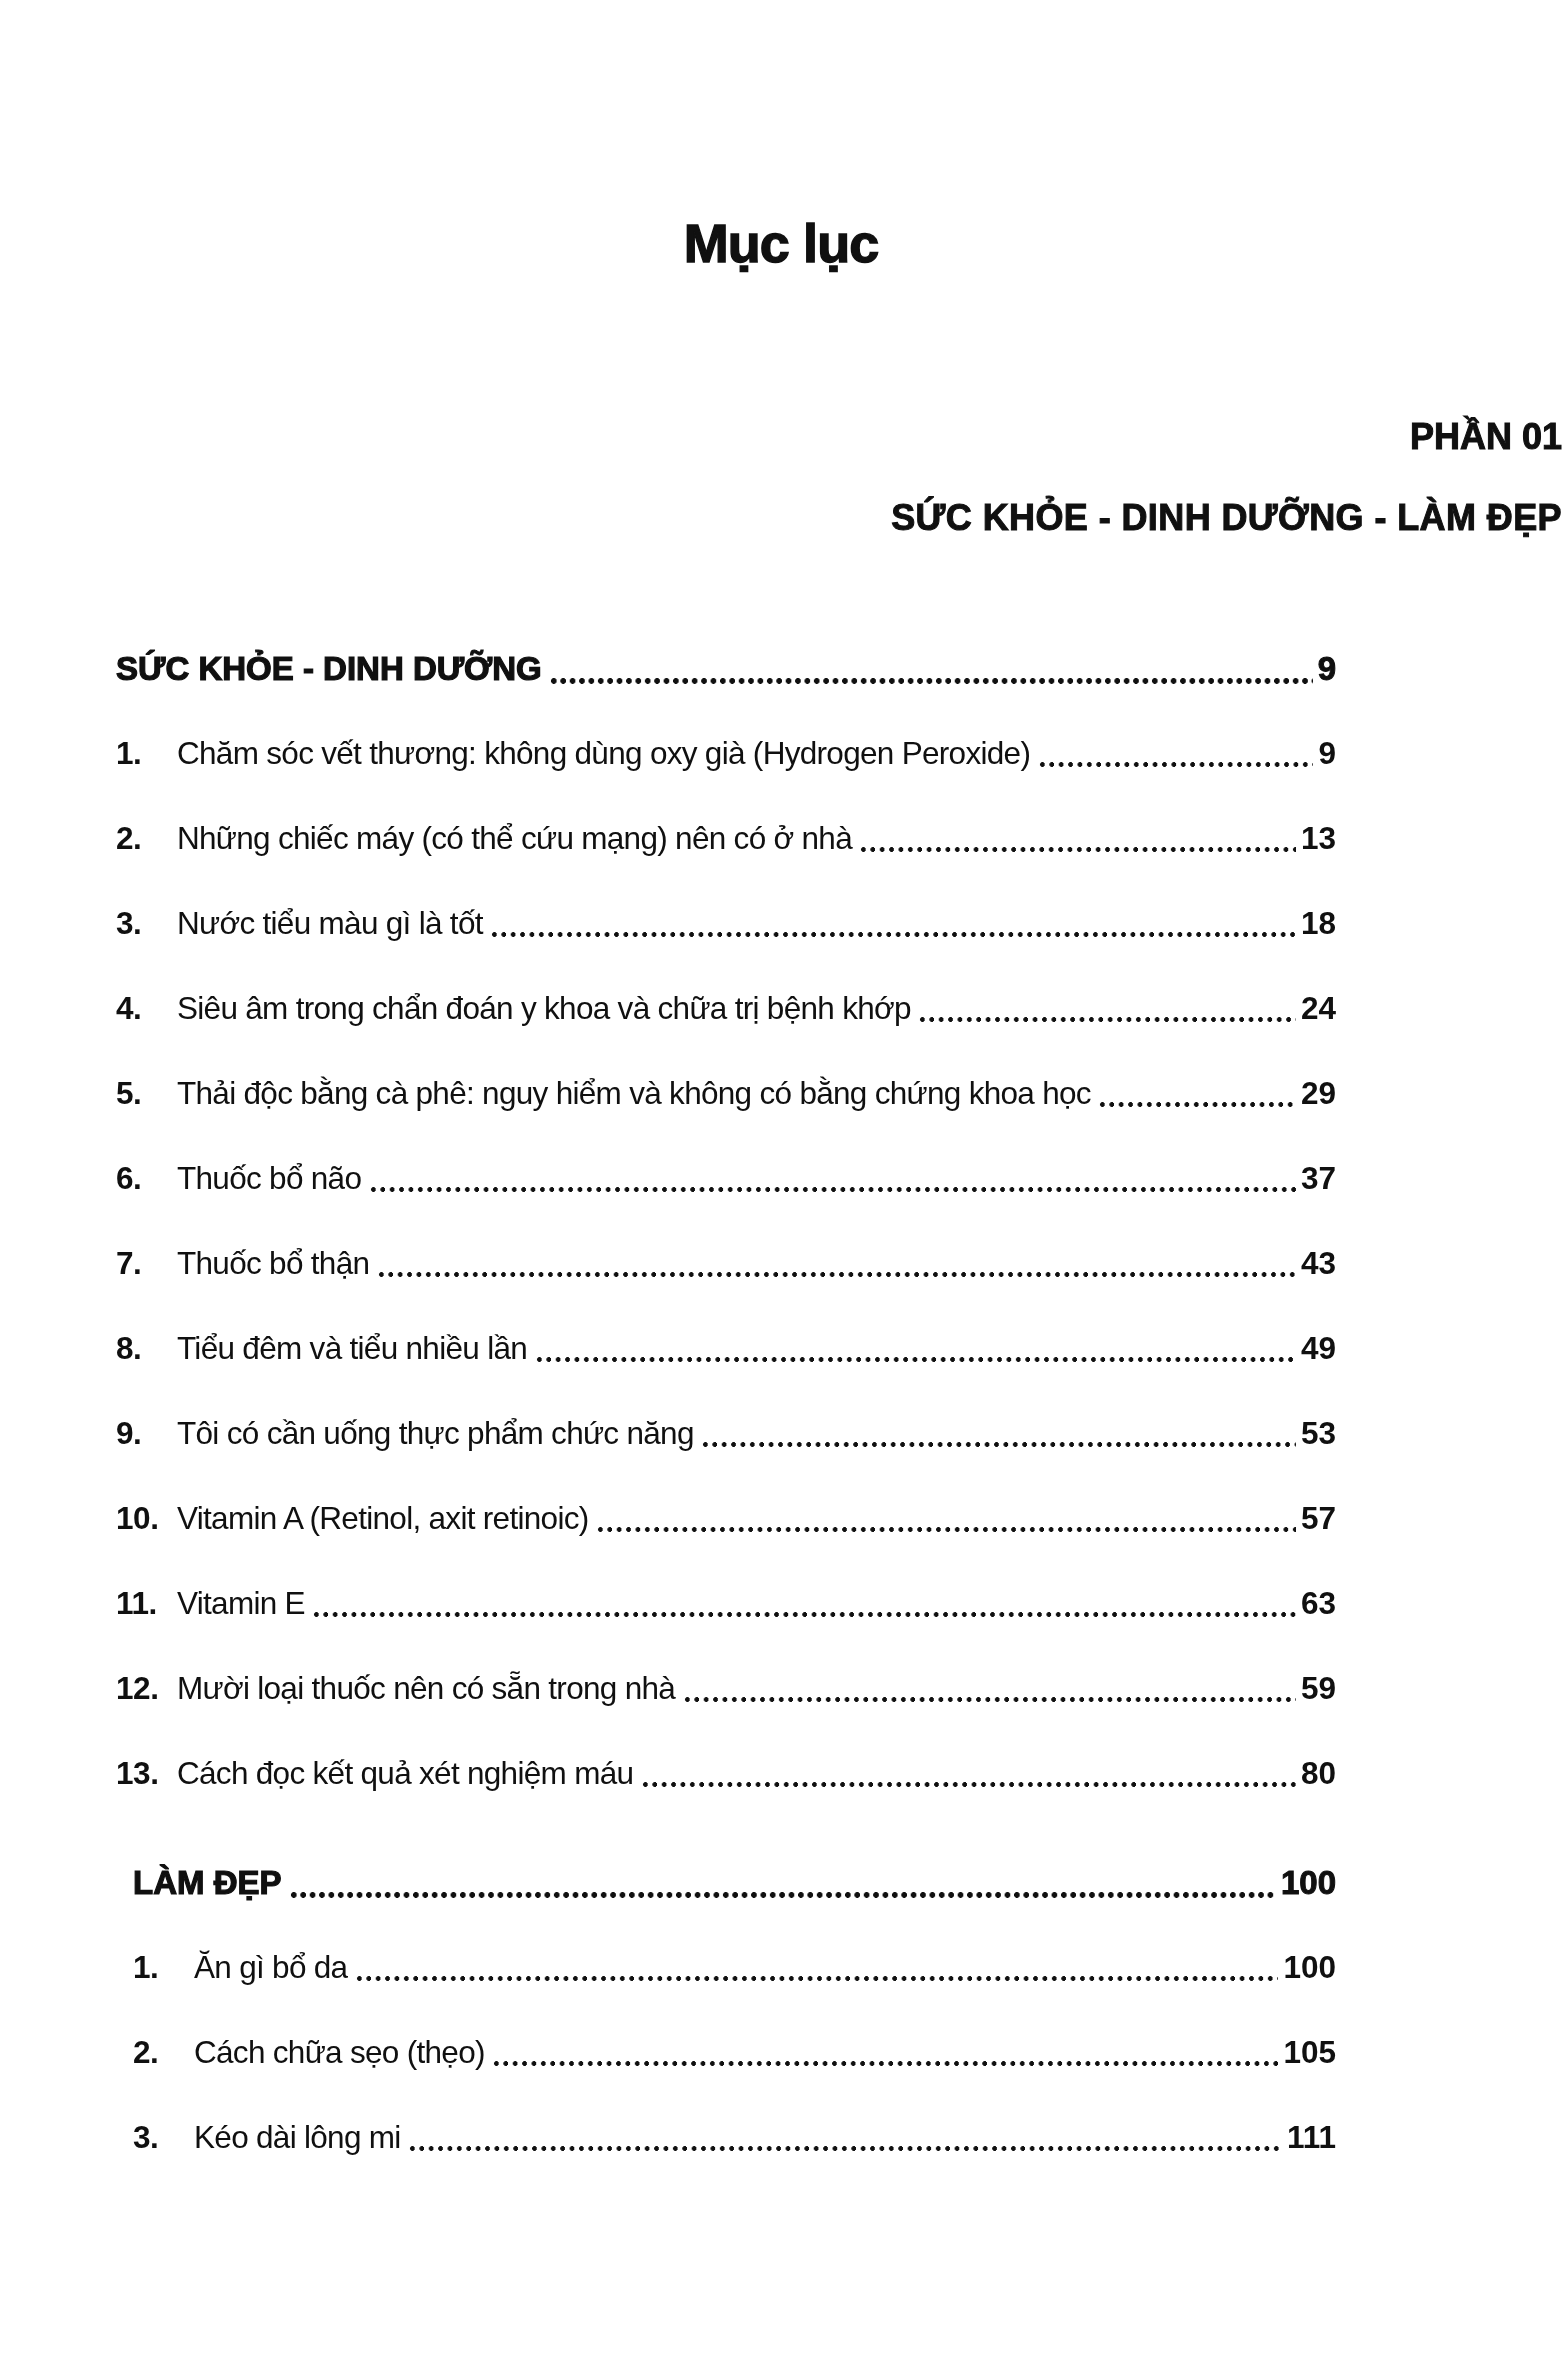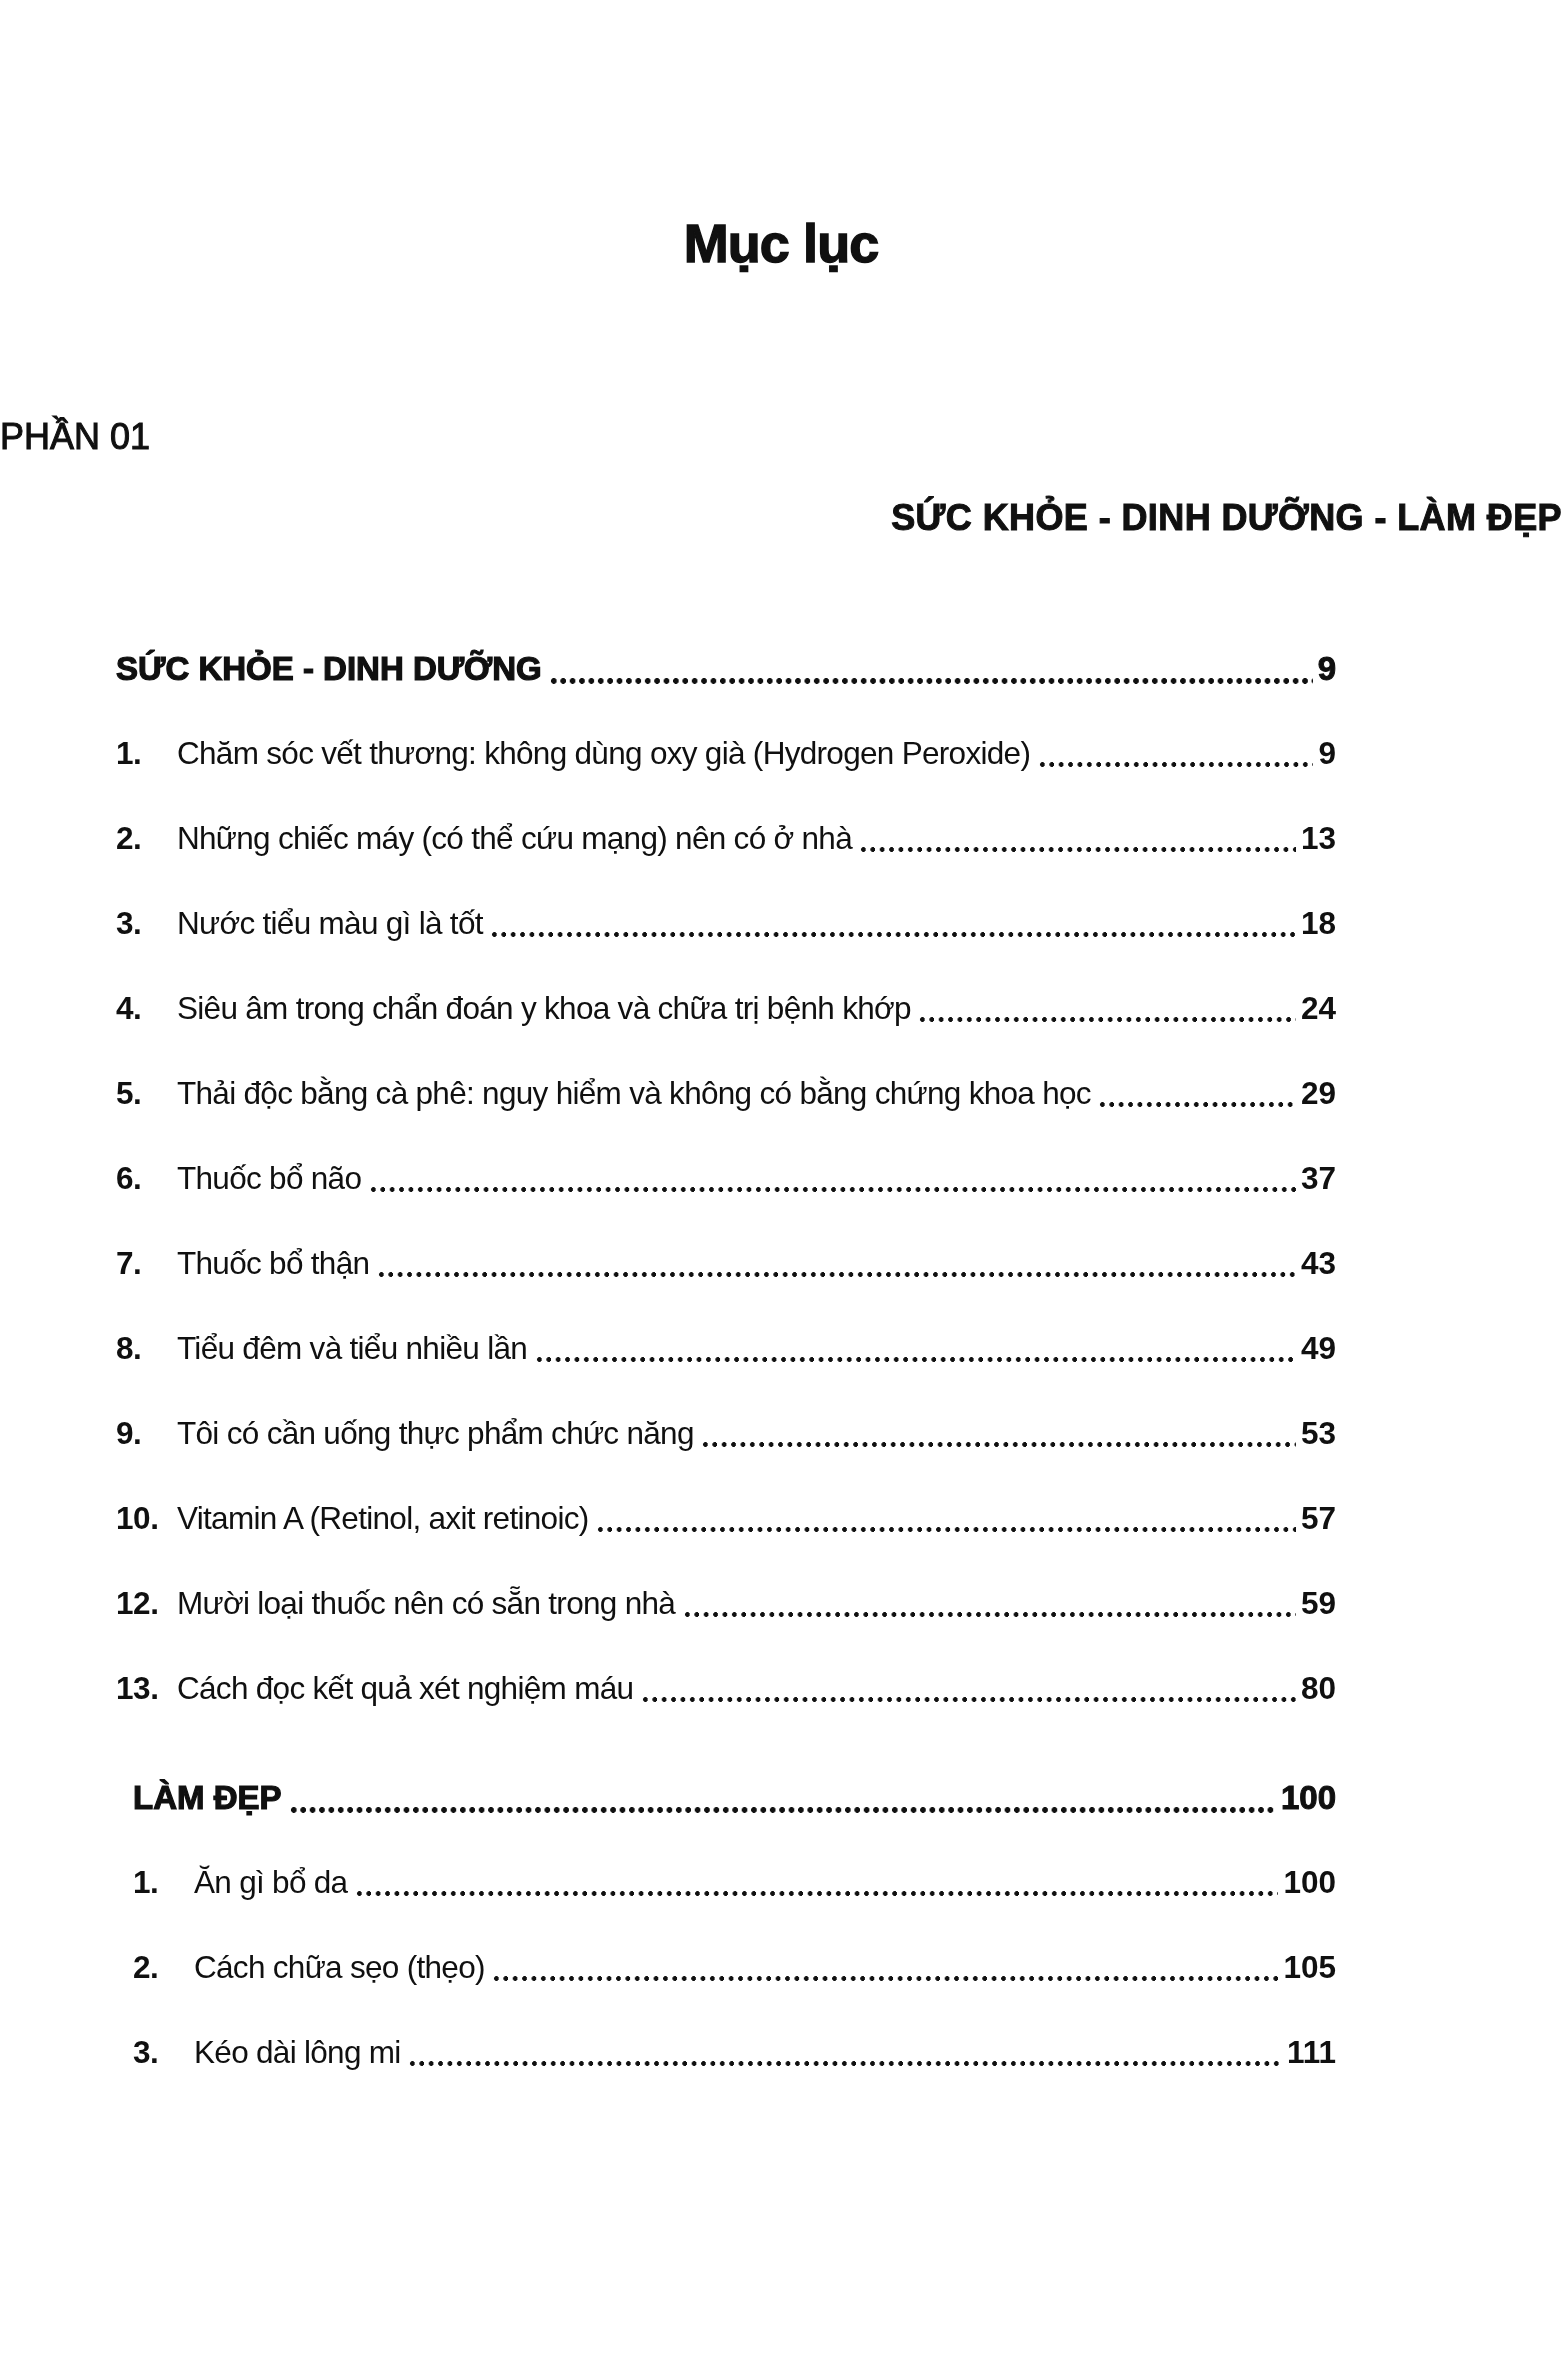--- a/index.html
+++ b/index.html
@@ -17,23 +17,23 @@
     padding-top:214px;
     text-align:center;
     font-size:54px;
     font-weight:700;
     line-height:1.1;
     -webkit-text-stroke:1.4px #101010;
     letter-spacing:-0.9px;
   }
   .part-label {
     margin-top:143px;
-    text-align:left;
+    text-align:right;
     font-size:36px;
-    font-weight:400;
+    font-weight:700;
     -webkit-text-stroke:1px #101010;
     letter-spacing:0;
   }
   .part-title {
     margin-top:39px;
     text-align:right;
     font-size:36px;
     font-weight:700;
     -webkit-text-stroke:1px #101010;
     letter-spacing:0.4px;
@@ -178,20 +178,26 @@
     <span class="pg">53</span>
   </div>
 
   <div class="row item">
     <span class="num">10.</span>
     <span class="ititle">Vitamin A (Retinol, axit retinoic)</span>
     <span class="dots"></span>
     <span class="pg">57</span>
   </div>
 
+  <div class="row item">
+    <span class="num">11.</span>
+    <span class="ititle">Vitamin E</span>
+    <span class="dots"></span>
+    <span class="pg">63</span>
+  </div>
 
   <div class="row item">
     <span class="num">12.</span>
     <span class="ititle">Mười loại thuốc nên có sẵn trong nhà</span>
     <span class="dots"></span>
     <span class="pg">59</span>
   </div>
 
   <div class="row item">
     <span class="num">13.</span>

